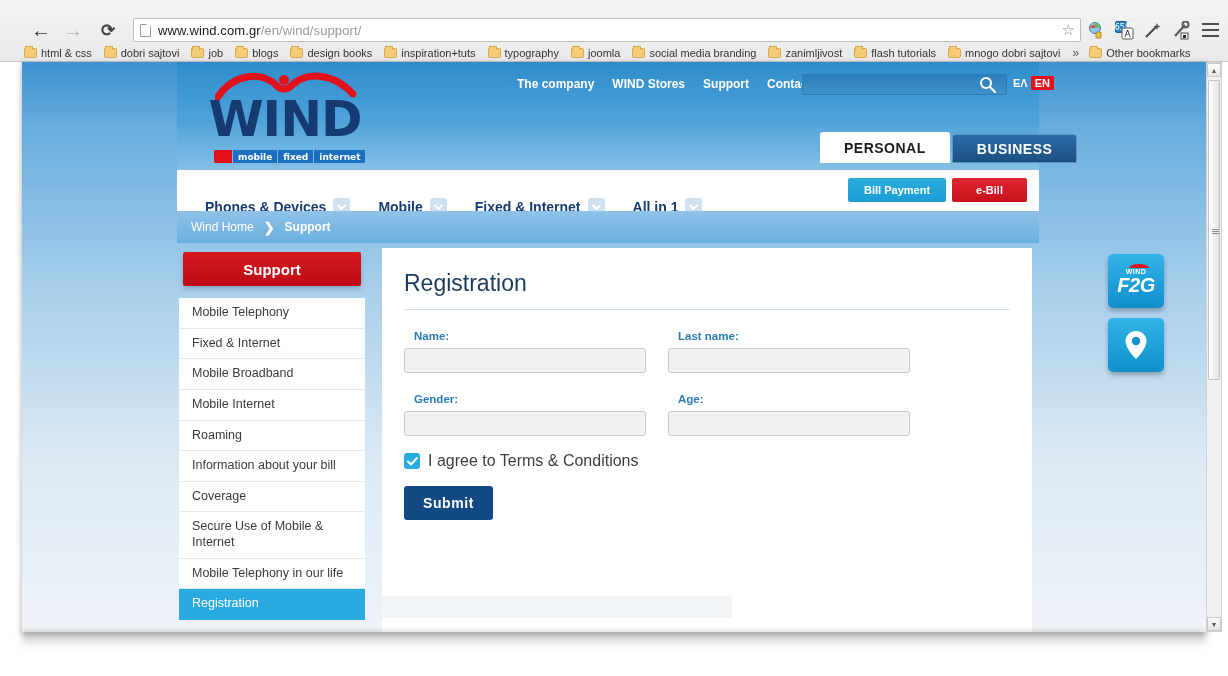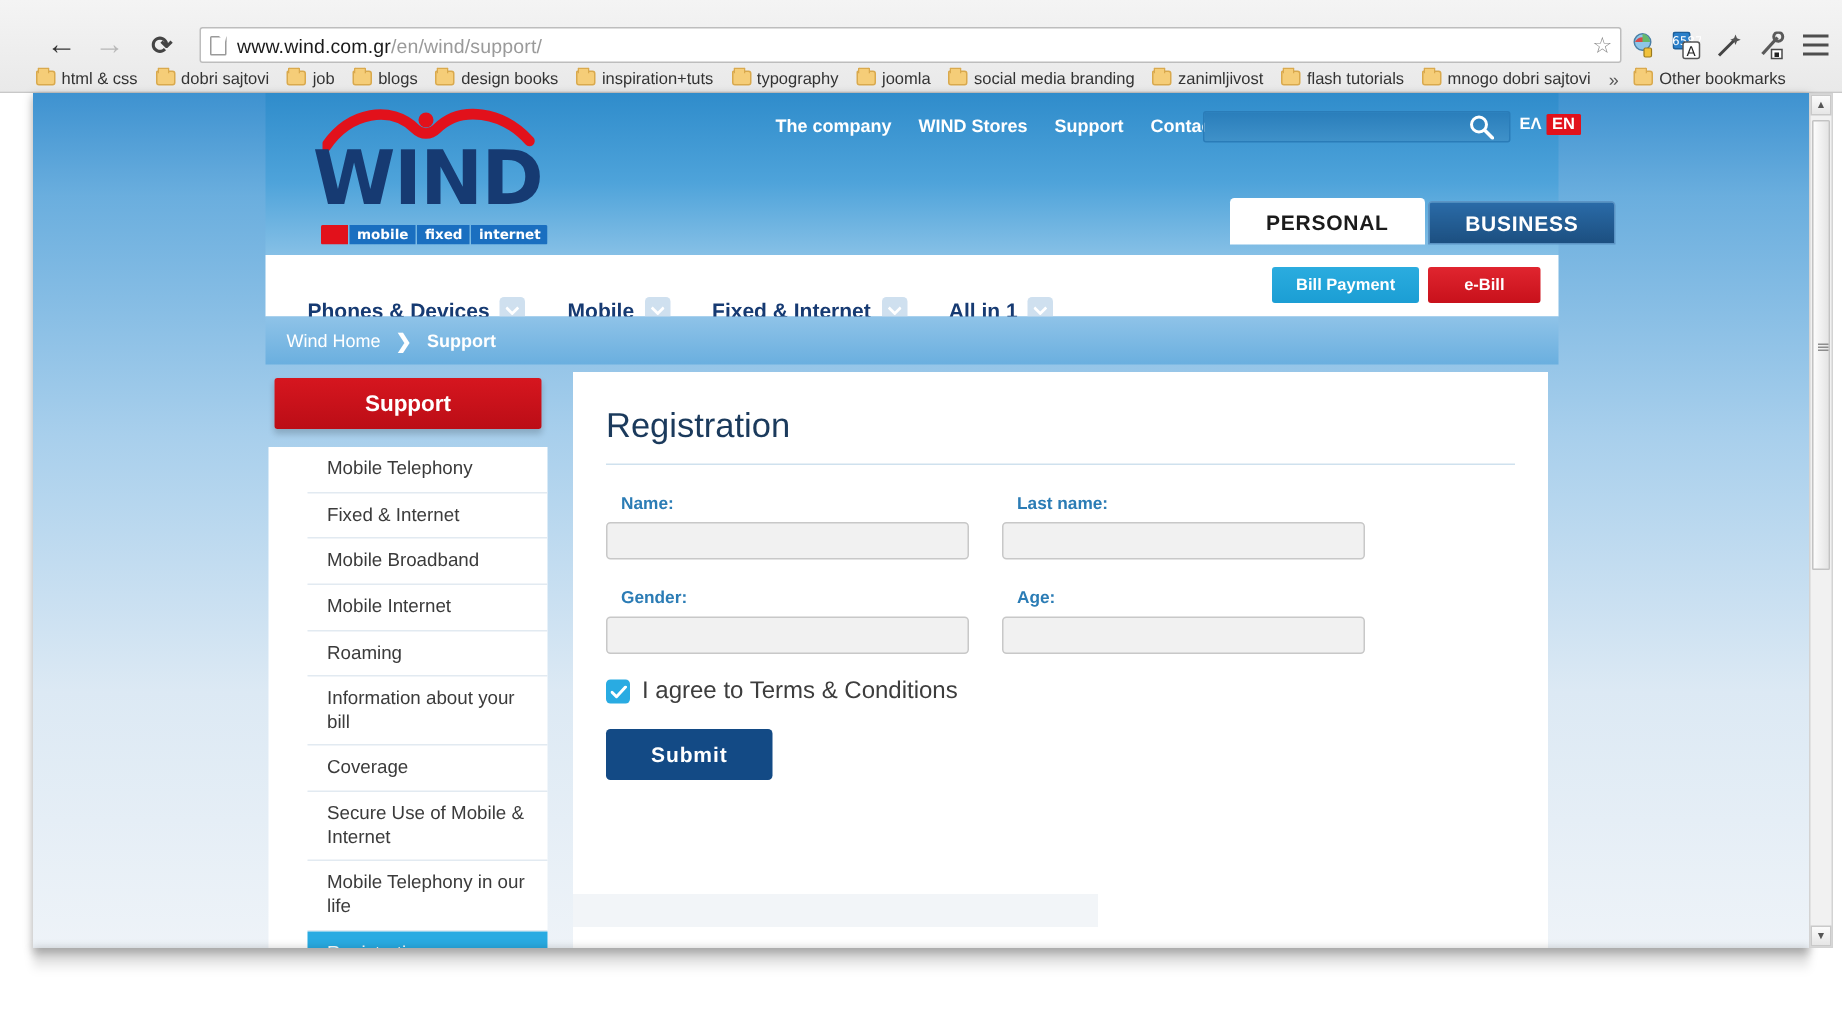--- a/index.html
+++ b/index.html
@@ -64,21 +64,21 @@
   .hamburger i:nth-child(1){ top:0; }
   .hamburger i:nth-child(2){ top:6px; }
   .hamburger i:nth-child(3){ top:12px; }
 
   
   .bookmarks-row {
     position: absolute; top: 44px; left: 0; width: 1228px; height: 18px;
     display: flex; align-items: center; font-size: 11px; color: #333;
     padding-left: 24px; white-space: nowrap; overflow: hidden;
   }
-  .bm { display: flex; align-items: flex-start; margin-right: 12px; flex: none; }
+  .bm { display: flex; align-items: center; margin-right: 12px; flex: none; }
   .folder-ico {
     width: 13px; height: 10px; background: #f5cd78;
     border: 1px solid #d9a94d; border-radius: 1px 2px 2px 2px;
     margin-right: 4px; position: relative; flex: none;
   }
   .folder-ico:before {
     content: ""; position: absolute; top: -3px; left: 0;
     width: 6px; height: 3px; background: #f5cd78;
     border: 1px solid #d9a94d; border-bottom: none; border-radius: 1px 1px 0 0;
   }
@@ -217,21 +217,21 @@
   .sidebar {
     position: absolute; top: 190px; left: 2px; width: 186px;
   }
   .side-head {
     height: 34px; background: linear-gradient(#d6161f,#bb0d16); color: #fff;
     display: flex; align-items: center; justify-content: center;
     font-size: 15px; font-weight: bold; border-radius: 2px;
     box-shadow: 0 3px 4px rgba(0,0,0,0.18);
     margin: 0 4px;
   }
-  .side-list { margin-top: 12px; background: #ffffff; padding-left: 26px; }
+  .side-list { margin-top: 12px; background: #ffffff; }
   .side-item {
     min-height: 29px; padding: 7px 13px; font-size: 12.5px; color: #3b3b3b;
     border-bottom: 1px solid #e2eaf1; line-height: 1.25;
     display: flex; align-items: center;
   }
   .side-item.active { background: #29abe2; color: #ffffff; border-bottom-color: #29abe2; }
 
   .content {
     position: absolute; top: 186px; left: 205px; width: 650px; height: 384px;
     background: #ffffff;
@@ -255,21 +255,21 @@
   }
   .agree { display: flex; align-items: center; gap: 8px; margin-top: -4px; }
   .cbox {
     width: 16px; height: 16px; background: #29abe2; border-radius: 3px;
     display: flex; align-items: center; justify-content: center; flex: none;
   }
   .agree-text { font-size: 16px; color: #3d3d3d; }
   .submit {
     margin-top: 16px; background: #134a85; color: #ffffff;
     font-size: 14px; font-weight: bold; letter-spacing: 0.6px;
-    padding: 9px 30px; border-radius: 3px; display: inline-block;
+    padding: 9px 19px; border-radius: 3px; display: inline-block;
   }
   .content-foot {
     position: absolute; bottom: 14px; left: 0; width: 350px; height: 22px;
     background: #f2f5f8;
   }
 
   
   .floaters { position: absolute; top: 192px; right: 42px; }
   .floater {
     width: 56px; height: 54px; border-radius: 5px;
@@ -540,20 +540,32 @@
             <span class="agree-text">I agree to Terms &amp; Conditions</span>
           </div>
 
           <div class="submit">Submit</div>
         </div>
       </div>
       <div class="content-foot"></div>
     </div>
   </div>
 
+  <div class="floaters">
+    <div class="floater">
+      <span class="f2g-wind">WIND</span>
+      <span class="f2g-big">F2G</span>
+    </div>
+    <div class="floater">
+      <svg width="28" height="30" viewBox="0 0 28 30">
+        <path d="M14 1C8 1 3.5 5.5 3.5 11.3C3.5 19 14 29 14 29S24.5 19 24.5 11.3C24.5 5.5 20 1 14 1Z" fill="#ffffff"></path>
+        <circle cx="14" cy="11" r="4.2" fill="#0f8fcc"></circle>
+      </svg>
+    </div>
+  </div>
 </div>
 
 <div class="page-shadow"></div>
 
 <div class="vscroll">
   <div class="vs-arrow up">▲</div>
   <div class="vs-thumb">
     <div class="vs-grip">
         <i></i>
         <i></i>

